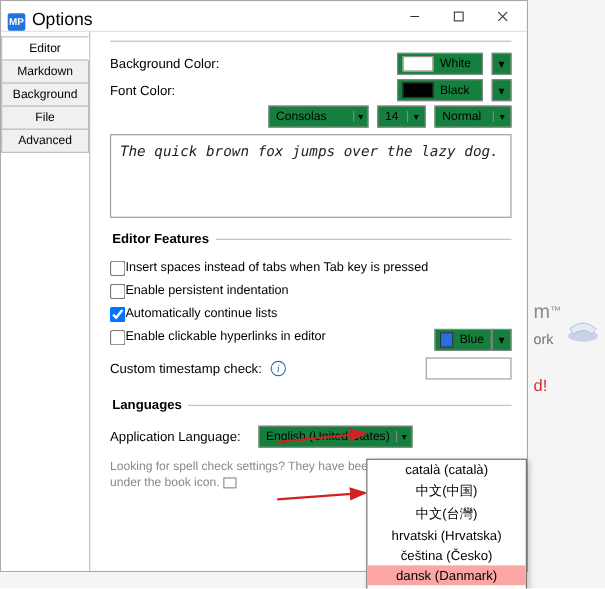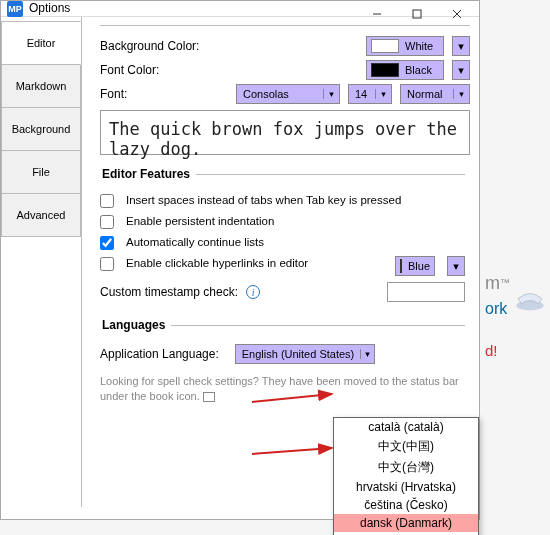--- a/index.html
+++ b/index.html
@@ -21,59 +21,59 @@
   }
   .window {
     position: absolute;
     left: 0; top: 0;
     width: 480px;
     height: 520px;
     background: #fff;
     border: 1px solid #aaa;
   }
   .titlebar {
-    height: 16px;
-    display: flex;
-    align-items: flex-start;
+    height: 28px;
+    display: flex;
+    align-items: flex-end;
     padding: 0 2px 0 6px;
     border-bottom: 1px solid #ddd;
   }
   .app-icon {
     width: 16px; height: 16px;
     background: #1e73dd;
     color: #fff;
     font-size: 9px;
     font-weight: bold;
     display: inline-flex;
     align-items: center;
     justify-content: center;
     margin-right: 6px;
     border-radius: 2px;
   }
-  .title-text { flex: 1; font-size: 12px; }
+  .title-text { flex: 1; font-size: 16px; }
   .win-controls { display: flex; }
   .win-btn {
     width: 40px; height: 26px;
     display: flex; align-items: center; justify-content: center;
     font-size: 11px;
     color: #333;
   }
   .dialog-body {
     display: flex;
     height: calc(100% - 28px);
   }
   .tabs {
     width: 80px;
     padding-top: 4px;
     background: #fff;
   }
   .tab {
     border: 1px solid #bbb;
     background: #f0f0f0;
-    padding: 15px 0;
+    padding: 4px 0;
     text-align: center;
     margin-bottom: -1px;
     font-size: 11px;
   }
   .tab.active {
     background: #fff;
     border-right: 1px solid #fff;
     position: relative;
     z-index: 2;
   }
@@ -98,50 +98,51 @@
     display: flex;
     align-items: center;
     margin: 4px 0;
     gap: 8px;
   }
   .row label.rlabel { width: 120px; }
   .row .spacer { flex: 1; }
   .combo {
     display: inline-flex;
     border: 1px solid #888;
-    background: #c4b5fd;
+    background: #15803d;
     height: 20px;
     align-items: center;
     font-size: 11px;
   }
   .combo .val { padding: 0 6px; white-space: nowrap; }
   .combo .arrow { border-left: 1px solid #888; width: 16px; text-align: center; font-size: 9px; }
   .colorcombo .swatch { width: 28px; height: 14px; border: 1px solid #333; margin-left: 4px; }
   .preview {
     border: 1px solid #999;
     padding: 8px;
     font-family: Consolas, monospace;
-    font-size: 17px;
+    font-size: 13px;
     color: #222;
-    height: 45px;
+    height: 76px;
     margin-top: 6px;
+    font-style: italic;
   }
   .check-row {
     display: flex;
     align-items: flex-start;
-    gap: 12px;
+    gap: 0;
     margin: 6px 0;
     font-size: 11.5px;
   }
   .check-row input[type=checkbox] {
     margin: 1px 0 0 0;
     width: 14px; height: 14px;
   }
   .check-row .cklabel { flex: 1; line-height: 14px; }
-  .small-combo { width: 40px; }
+  .small-combo { width: 52px; }
   .timestamp-row .txt {
     border: 1px solid #999;
     height: 20px;
     width: 78px;
     background: #fff;
   }
   .info-icon {
     display: inline-flex;
     width: 14px; height: 14px;
     border: 1px solid #2a6fb1;
@@ -197,21 +198,21 @@
   .bg-right {
     position: absolute;
     left: 485px;
     top: 270px;
     color: #8a8a8a;
     font-size: 18px;
     line-height: 26px;
   }
   .bg-right .m { color: #8a8a8a; }
   .bg-right .tm { font-size: 10px; vertical-align: top; }
-  .bg-right .ork { color: #0369a1; font-size: 16px; }
+  .bg-right .ork { color: #737373; font-size: 13px; }
   .bg-right .d { color: #d12f2f; font-size: 15px; }
   .bg-circle {
     position: absolute;
     left: 513px; top: 280px;
     width: 34px; height: 34px;
   }
 </style>
 </head>
 <body>
 
@@ -283,23 +284,22 @@
             <div class="combo colorcombo" style="width:78px;">
               <span class="swatch" style="background:#000000"></span>
               <span class="val">Black</span>
             </div>
             <div class="combo" style="width:18px;justify-content:center;">
               <span>▾</span>
             </div>
           </div>
 
           <div class="row">
-            <label class="rlabel">Font:</label>
-            <span class="spacer"></span>
-            <div class="combo" style="width:104px;gap:18px;">
+            <span class="spacer"></span>
+            <div class="combo" style="width:91px;gap:18px;">
               <span class="val" style="flex:1">Consolas</span>
               <span class="arrow">▾</span>
             </div>
             <div class="combo" style="width:44px;">
               <span class="val" style="flex:1">14</span>
               <span class="arrow">▾</span>
             </div>
             <div class="combo" style="width:70px;">
               <span class="val" style="flex:1">Normal</span>
               <span class="arrow">▾</span>

